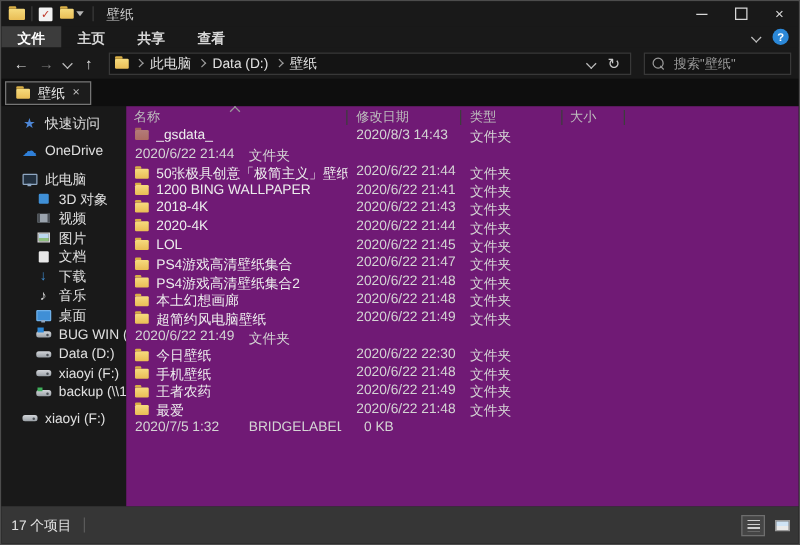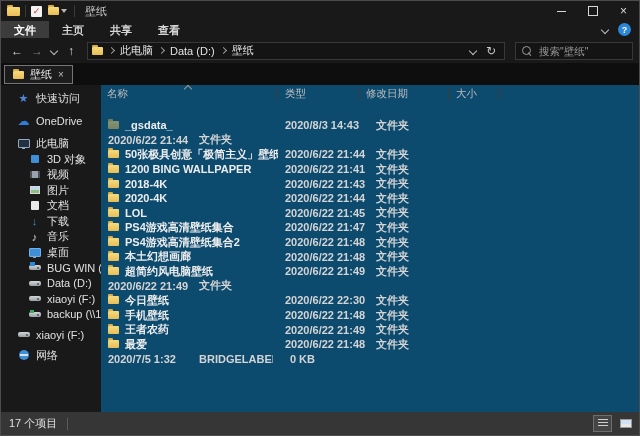--- a/index.html
+++ b/index.html
@@ -75,41 +75,41 @@
   .mini-film{width:10px;height:7px;background:#9aa3ad;border-left:2px solid #4a4f55;border-right:2px solid #4a4f55;box-sizing:border-box;}
   .mini-pic{width:10px;height:8px;background:linear-gradient(#bcd8ef 55%,#8fbf7f 55%);border:1px solid #d8d8d8;box-sizing:border-box;}
   .mini-doc{width:8px;height:9px;background:#e8e8e8;border-radius:1px;}
   .mini-drive{width:12px;height:5px;background:linear-gradient(#d2d5d9,#9aa0a6);border-radius:2px;position:relative;}
   .mini-drive::after{content:"";position:absolute;right:2px;top:2px;width:2px;height:2px;border-radius:50%;background:#4a4f55;}
   .mini-drive.win::before{content:"";position:absolute;left:1px;top:-3px;width:5px;height:4px;background:#2b88d8;}
   .mini-drive.net::before{content:"";position:absolute;left:1px;top:-2px;width:4px;height:3px;background:#3fae5a;}
   .mini-net{width:10px;height:10px;border-radius:50%;background:#3f8fd6;position:relative;}
   .mini-net::after{content:"";position:absolute;left:1px;top:4px;width:8px;height:1.5px;background:#cfe6fa;}
   
-  .list{flex:1;background:#0c4a6e;display:flex;flex-direction:column;min-width:0;position:relative;gap:16px;}
+  .list{flex:1;background:#701a75;display:flex;flex-direction:column;min-width:0;position:relative;}
   .lheader{height:17px;display:flex;align-items:center;color:#bdbdbd;font-size:10.5px;flex:none;position:relative;}
   .hc{box-sizing:border-box;position:relative;height:17px;display:flex;align-items:center;}
   .hc::after{content:"";position:absolute;right:0;top:3px;width:1px;height:12px;background:#3d3d3d;}
   .hc-name{width:177px;padding-left:6px;}
   .hc-date{width:91px;padding-left:7px;}
   .hc-type{width:81px;padding-left:7px;}
   .hc-size{width:50px;padding-left:6px;}
   .sort-caret{position:absolute;left:84px;top:1px;width:5px;height:5px;border-left:1.2px solid #9a9a9a;border-top:1.2px solid #9a9a9a;transform:rotate(45deg);}
   .rows{flex:1;overflow:hidden;}
-  .row{height:14.6px;display:flex;align-items:center;font-weight:bold;}
+  .row{height:14.6px;display:flex;align-items:flex-start;}
   .c-name{width:177px;display:flex;align-items:center;padding-left:7px;box-sizing:border-box;color:#ededed;white-space:nowrap;overflow:hidden;}
   .c-name .fold{width:11px;height:8px;margin-right:6px;}
   .c-name .fold::before{width:5px;}
   .row.dim .fold{opacity:.5;}
   .file-ic{width:8px;height:10px;background:#b9bdc2;border-radius:1px;margin:0 8px 0 1px;flex:none;opacity:.75;}
   .c-date{width:91px;padding-left:7px;box-sizing:border-box;color:#d4d4d4;white-space:nowrap;}
   .c-type{width:81px;padding-left:7px;box-sizing:border-box;color:#d4d4d4;white-space:nowrap;overflow:hidden;}
   .c-size{width:50px;padding-right:8px;box-sizing:border-box;color:#d4d4d4;text-align:right;white-space:nowrap;}
   
-  .statusbar{height:23px;background:#363636;display:flex;align-items:center;padding:0 4px 0 8px;flex:none;justify-content:space-between;}
+  .statusbar{height:30px;background:#363636;display:flex;align-items:center;padding:0 4px 0 8px;flex:none;justify-content:space-between;}
   .status-sep{width:1px;height:12px;background:#5a5a5a;margin-left:10px;}
   .view-toggles{margin-left:auto;display:flex;align-items:center;gap:4px;}
   .vt{width:19px;height:17px;display:flex;align-items:center;justify-content:center;box-sizing:border-box;}
   .vt.selected{background:#454545;border:1px solid #6e6e6e;}
   .vt-details{width:10px;height:9px;background:repeating-linear-gradient(#cfcfcf 0 1px,transparent 1px 3px);}
   .vt-thumb{width:12px;height:9px;border:1px solid #9a9a9a;background:linear-gradient(#cfe3f5 60%,#e9e9e9 60%);box-sizing:border-box;}
 </style>
 </head>
 <body>
 
@@ -256,34 +256,28 @@
           <span class="mini-drive net"></span>
         </span>
       <span>backup (\\192.168</span>
     </div>
     <div class="side-item lvl0 gap2">
       <span class="si">
           <span class="mini-drive"></span>
         </span>
       <span>xiaoyi (F:)</span>
     </div>
-    <div class="side-item lvl0 gap2">
-      <span class="si">
-          <span class="mini-net"></span>
-        </span>
-      <span>网络</span>
-    </div>
   </div>
 
   <div class="list">
     <div class="lheader">
       <span class="sort-caret"></span>
       <div class="hc hc-name">名称</div>
+      <div class="hc hc-date">修改日期</div>
       <div class="hc hc-type">类型</div>
-      <div class="hc hc-date">修改日期</div>
       <div class="hc hc-size">大小</div>
     </div>
     <div class="rows">
 
       <div class="row dim">
         <div class="c-name">
             <span class="fold"></span>
             <span>_gsdata_</span>
           </div>
         <div class="c-date">2020/8/3 14:43</div>

